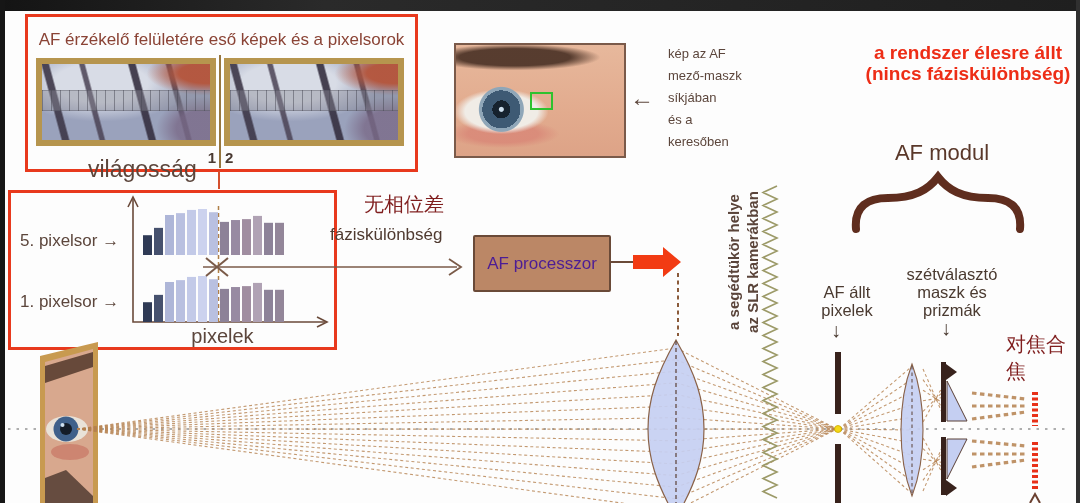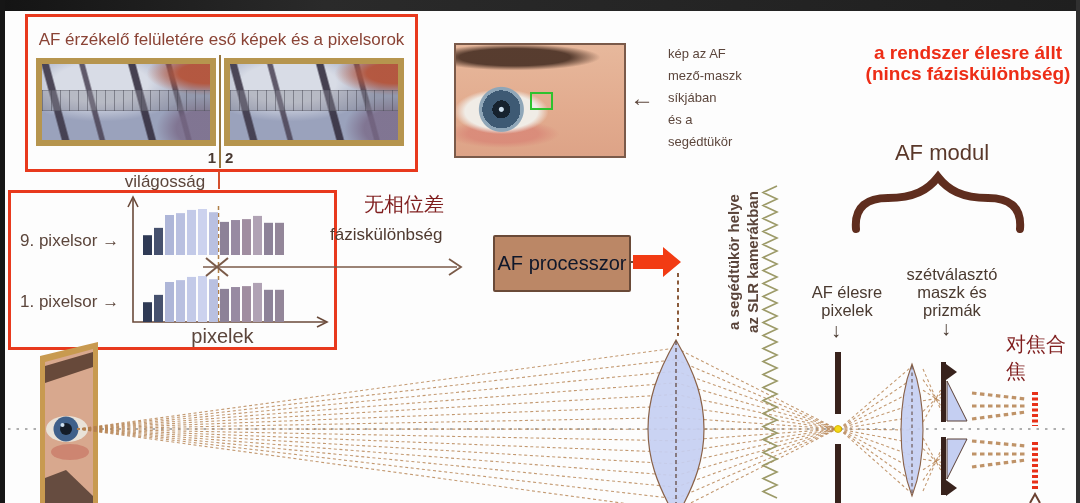--- a/index.html
+++ b/index.html
@@ -30,21 +30,21 @@
     background:repeating-linear-gradient(90deg, rgba(70,70,82,.5) 0 1px, rgba(0,0,0,0) 1px 9px), rgba(138,138,150,.42);
     border-top:1px solid rgba(70,70,80,.35);border-bottom:1px solid rgba(70,70,80,.35);}
   .strip-divider{left:191px;top:38px;width:2px;height:113px;background:#96763f;z-index:3;}
   .strip-num{top:132px;width:16px;font-size:15px;font-weight:bold;color:#4a3a32;z-index:4;}
   
   .lbl{z-index:4;color:#5c463c;}
   .center{text-align:center;}
   .red-note{color:#7f1d1d;z-index:4;}
   
   #af-processor{left:473px;top:235px;width:134px;height:53px;background:#bb8766;border:2px solid #6a4a38;
-    display:flex;align-items:center;justify-content:center;font-size:20px;color:#0f172a;z-index:4;border-radius:2px;margin-left:20px;}
+    display:flex;align-items:center;justify-content:center;font-size:17px;color:#4c1d95;z-index:4;border-radius:2px;}
   
   #eye-photo{left:454px;top:43px;width:168px;height:111px;border:2px solid #7a5a4a;z-index:3;
     background:
       radial-gradient(circle 11px at 27% 58%, #cfe0ee 0 2px, rgba(0,0,0,0) 3px),
       radial-gradient(circle at 27% 58%, #16222e 0 9px, #3e5a74 9px 19px, #8fa6b8 19px 22px, rgba(0,0,0,0) 23px),
       radial-gradient(ellipse 36% 26% at 27% 60%, #f0ece6 0 60%, rgba(240,236,230,0) 78%),
       radial-gradient(ellipse 60% 14% at 35% 11%, rgba(75,50,38,.92) 0 55%, rgba(75,50,38,0) 85%),
       radial-gradient(ellipse 42% 16% at 28% 80%, rgba(217,136,120,.85) 0 50%, rgba(217,136,120,0) 80%),
       linear-gradient(180deg,#e7b89c, #e2ab8e 60%, #dda387);}
   #green-box{left:74px;top:47px;width:19px;height:14px;border:2px solid #2ec22e;z-index:4;}
@@ -231,56 +231,56 @@
       <div class="eye-strip-art"></div>
       <div class="pixel-band"></div>
     </div>
     <div class="abs strip-divider"></div>
     <div class="abs strip-num" style="left:172px;text-align:right;">1</div>
     <div class="abs strip-num" style="left:197px;">2</div>
   </div>
 
   <div id="panel2" class="abs red-panel"></div>
 
-  <div class="abs lbl center" style="left:88px;top:172px;width:90px;font-size:17px;margin-left:32px;">világosság</div>
-  <div class="abs lbl" style="left:20px;top:231px;font-size:17px;">9. pixelsor →</div>
+  <div class="abs lbl center" style="left:88px;top:156px;width:90px;font-size:23px;">világosság</div>
+  <div class="abs lbl" style="left:20px;top:231px;font-size:17px;">5. pixelsor →</div>
   <div class="abs lbl" style="left:20px;top:292px;font-size:17px;">1. pixelsor →</div>
   <div class="abs lbl center" style="left:180px;top:325px;width:85px;font-size:20px;">pixelek</div>
 
   <div class="abs lbl" style="left:330px;top:225px;font-size:17px;color:#4f3a30;">fáziskülönbség</div>
   <div class="abs red-note" style="left:364px;top:191px;font-size:20px;">无相位差</div>
   <div id="af-processor" class="abs">
     <span>AF processzor</span>
   </div>
 
   <div id="eye-photo" class="abs">
     <div id="green-box" class="abs"></div>
   </div>
   <div class="abs lbl" style="left:630px;top:84px;font-size:24px;">←</div>
   <div class="abs lbl" style="left:668px;top:43px;font-size:13px;line-height:22px;">
     <div>kép az AF</div>
     <div>mező-maszk</div>
     <div>síkjában</div>
     <div>és a</div>
-    <div>segédtükör</div>
+    <div>keresőben</div>
   </div>
 
   <div class="abs center" style="left:838px;top:42px;width:212px;font-size:19px;font-weight:bold;color:#ed2d16;line-height:21px;z-index:4;margin-left:24px;">
     <div>a rendszer élesre állt</div>
     <div>(nincs fáziskülönbség)</div>
   </div>
   <div class="abs center" style="left:868px;top:140px;width:148px;font-size:22px;color:#5a382a;z-index:4;text-align:center;">AF modul</div>
 
   <div id="mirror-note" class="abs">
     <div>a segédtükör helye</div>
     <div>az SLR kamerákban</div>
   </div>
 
   <div class="abs center" style="left:795px;top:283px;width:104px;font-size:16.5px;color:#4a3a30;line-height:18px;z-index:4;">
-    <div>AF élesre</div>
+    <div>AF állt</div>
     <div>pixelek</div>
   </div>
   <div class="abs" style="left:831px;top:319px;font-size:20px;color:#4a3a30;z-index:4;">↓</div>
 
   <div class="abs center" style="left:896px;top:265px;width:112px;font-size:16.5px;color:#4a3a30;line-height:18px;z-index:4;">
     <div>szétválasztó</div>
     <div>maszk és</div>
     <div>prizmák</div>
   </div>
   <div class="abs" style="left:941px;top:317px;font-size:20px;color:#4a3a30;z-index:4;">↓</div>

